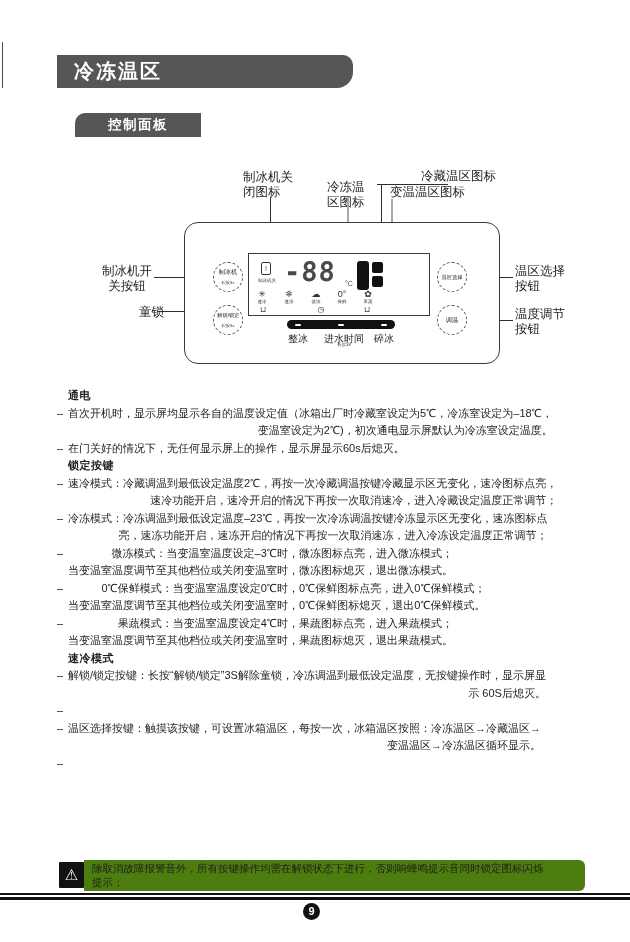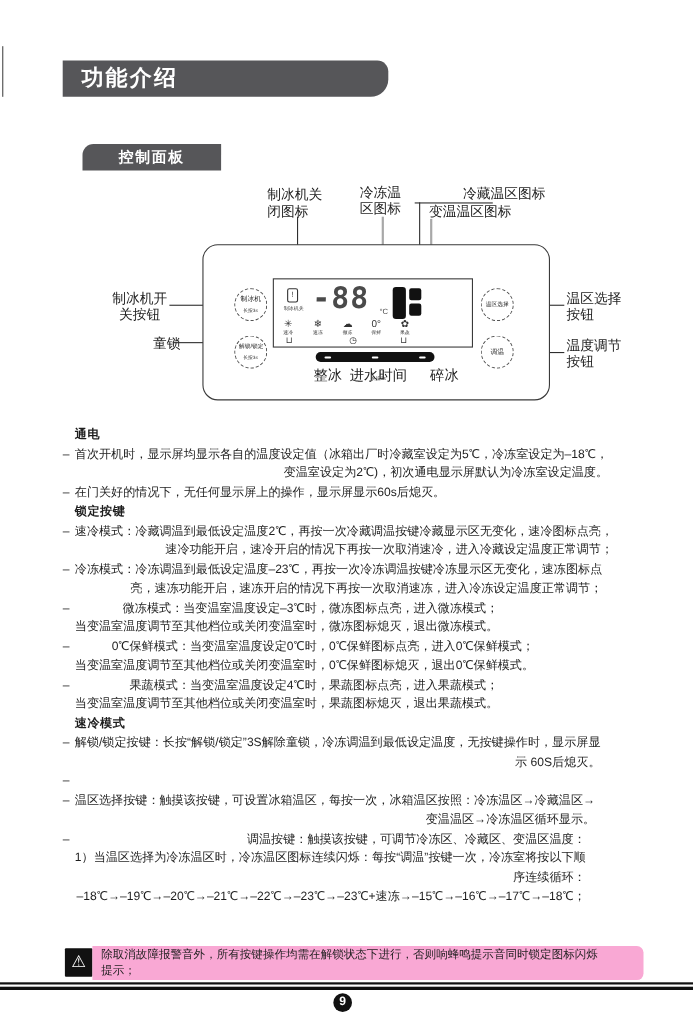--- a/index.html
+++ b/index.html
@@ -10,21 +10,21 @@
   }
 
   
   .edge-tick { position:absolute; left:2px; top:42px; width:1px; height:46px; background:#4a4a4a; }
   .hdr-bar {
     position:absolute; left:57px; top:55px; width:296px; height:33px;
     background:#565659; color:#fff; border-radius:0 10px 16px 0;
     font-size:20px; font-weight:bold; line-height:33px; padding-left:17px; letter-spacing:2px;
   }
   .sec-bar {
-    position:absolute; left:75px; top:131px; width:126px; height:24px;
+    position:absolute; left:75px; top:113px; width:126px; height:24px;
     background:#565659; color:#fff; border-radius:10px 0 0 0;
     font-size:13.5px; font-weight:bold; text-align:center; line-height:24px; letter-spacing:1.5px;
   }
 
   
   .callout { position:absolute; font-size:12.5px; line-height:14.5px; color:#222; white-space:pre-line; }
   .callout.center { text-align:center; }
   .lineh { position:absolute; height:1.3px; background:#2e2e2e; }
   .linev { position:absolute; width:1.3px; background:#2e2e2e; }
   .lineh.gray, .linev.gray { background:#a8a8a8; width:1.6px; }
@@ -51,52 +51,52 @@
     transform:translateX(-50%) scale(0.5); transform-origin:center top; }
 
   .block { position:absolute; background:#111; }
   .mode-ico { position:absolute; font-size:9px; color:#333; transform:translateX(-50%); }
   .mode-lbl { position:absolute; font-size:8px; color:#333; white-space:nowrap;
     transform:translateX(-50%) scale(0.55); transform-origin:center top; }
   .drow-ico { position:absolute; font-size:8px; color:#333; transform:translateX(-50%); }
 
   .pill { position:absolute; left:287px; top:320px; width:108px; height:9px; background:#111; border-radius:5px; }
   .pill .dash { position:absolute; top:3.5px; width:6px; height:2px; background:#fff; border-radius:1px; }
-  .bar-lbl { position:absolute; font-size:13px; color:#222; white-space:nowrap; transform:translateX(-50%); }
+  .bar-lbl { position:absolute; font-size:10px; color:#222; white-space:nowrap; transform:translateX(-50%); }
 
   
   .bodytext { position:absolute; left:57px; top:387px; width:540px; font-size:11px; line-height:17.5px; color:#1e1e1e; }
   .row { display:flex; align-items:flex-start; }
   .row .mk { width:11px; flex:0 0 11px; }
   .row .tx { white-space:pre;text-align:right; }
   .row.heading .tx { font-weight:bold; letter-spacing:0.5px; }
 
   
   .warn-ico { position:absolute; left:59px; top:862px; width:25px; height:26px; background:#111;
     color:#fff; font-size:15px; text-align:center; line-height:26px; border-radius:1px; }
-  .warn-box { position:absolute; left:84px; top:860px; width:501px; height:31px; background:#f9a8d4;
+  .warn-box { position:absolute; left:84px; top:860px; width:501px; height:31px; background:#4d7c0f;
     border-radius:0 6px 6px 0; font-size:10.5px; line-height:13.5px; color:#1e1e1e;
     padding:2px 8px; white-space:pre-line; }
   .rule-thin  { position:absolute; left:0; top:893px; width:630px; height:1.5px; background:#111; }
   .rule-thick { position:absolute; left:0; top:896.5px; width:630px; height:3.5px; background:#111; }
   .pageno { position:absolute; left:303px; top:903px; width:17px; height:17px; background:#111;
     border-radius:50%; color:#fff; font-size:11px; font-weight:bold; text-align:center; line-height:17px; }
 </style>
 </head>
 <body>
 
 <div class="page">
 
   <div class="edge-tick"></div>
-  <div class="hdr-bar">功能介绍</div>
+  <div class="hdr-bar">冷冻温区</div>
   <div class="sec-bar">控制面板</div>
 
   <div class="callout" style="left:243px; top:170px;">制冰机关
 闭图标</div>
-  <div class="callout" style="left:327px; top:168px;">冷冻温
+  <div class="callout" style="left:327px; top:180px;">冷冻温
 区图标</div>
   <div class="callout" style="left:377px; top:169px;margin-left:44px;">冷藏温区图标</div>
   <div class="callout" style="left:390px; top:184.5px;">变温温区图标</div>
 
   <div class="callout center" style="left:98px; top:264px; width:58px;">制冰机开
 关按钮</div>
   <div class="callout" style="left:122px; top:305px;margin-left:17px;">童锁</div>
   <div class="callout" style="left:515px; top:264px;">温区选择
 按钮</div>
   <div class="callout" style="left:515px; top:307px;">温度调节
@@ -157,21 +157,21 @@
   <div class="drow-ico" style="left:367px; top:305px;">⊔</div>
 
   <div class="pill">
     <span class="dash" style="left:8px;"></span>
     <span class="dash" style="left:51px;"></span>
     <span class="dash" style="left:94px;"></span>
   </div>
   <div class="bar-lbl" style="left:298px; top:332px;">整冰</div>
   <div class="bar-lbl" style="left:344px; top:332px;">进水时间</div>
   <div class="tiny" style="left:344px; top:341px;">长按3s</div>
-  <div class="bar-lbl" style="left:384px; top:332px;margin-left:20px;">碎冰</div>
+  <div class="bar-lbl" style="left:384px; top:332px;">碎冰</div>
 
   <div class="bodytext">
     <div class="row heading">
         <span class="mk"></span>
         <span class="tx">通电</span>
       </div>
     <div class="row">
         <span class="mk">–</span>
         <span class="tx">首次开机时，显示屏均显示各自的温度设定值（冰箱出厂时冷藏室设定为5℃，冷冻室设定为–18℃，
 变温室设定为2℃)，初次通电显示屏默认为冷冻室设定温度。</span>
@@ -221,24 +221,20 @@
     <div class="row">
         <span class="mk">–</span>
       </div>
     <div class="row">
         <span class="mk">–</span>
         <span class="tx">温区选择按键：触摸该按键，可设置冰箱温区，每按一次，冰箱温区按照：冷冻温区→冷藏温区→
 变温温区→冷冻温区循环显示。</span>
       </div>
     <div class="row">
         <span class="mk">–</span>
-        <span class="tx">调温按键：触摸该按键，可调节冷冻区、冷藏区、变温区温度：
-1）当温区选择为冷冻温区时，冷冻温区图标连续闪烁：每按“调温”按键一次，冷冻室将按以下顺
-序连续循环：
-–18℃→–19℃→–20℃→–21℃→–22℃→–23℃→–23℃+速冻→–15℃→–16℃→–17℃→–18℃；</span>
       </div>
   </div>
 
   <div class="warn-ico">⚠</div>
   <div class="warn-box">除取消故障报警音外，所有按键操作均需在解锁状态下进行，否则响蜂鸣提示音同时锁定图标闪烁
 提示；</div>
 
   <div class="rule-thin"></div>
   <div class="rule-thick"></div>
   <div class="pageno">9</div>

